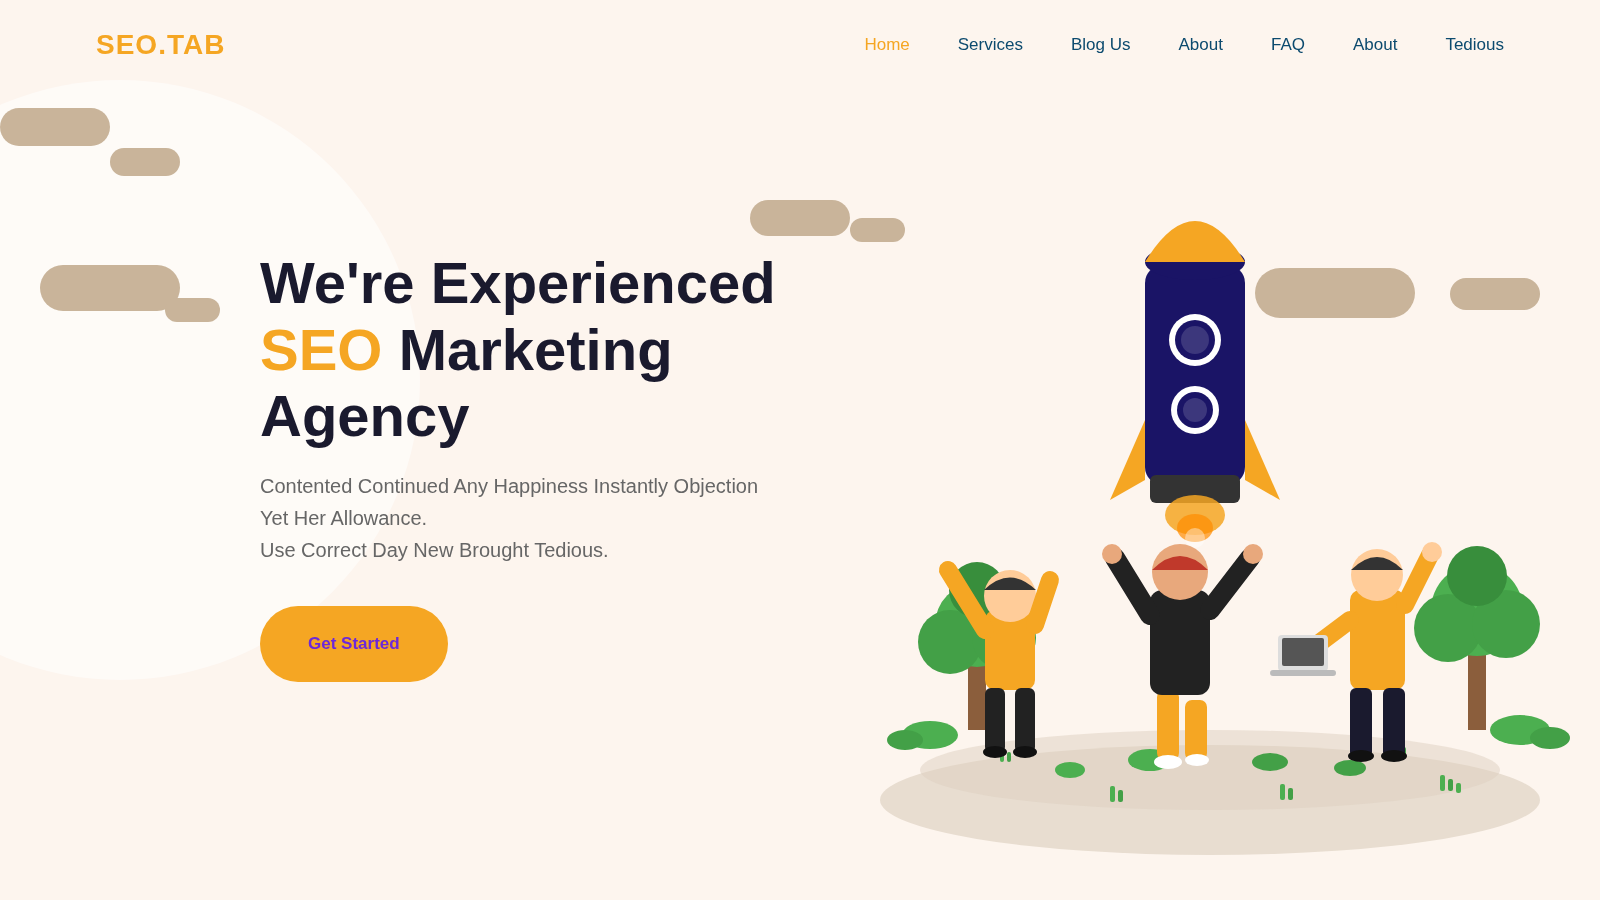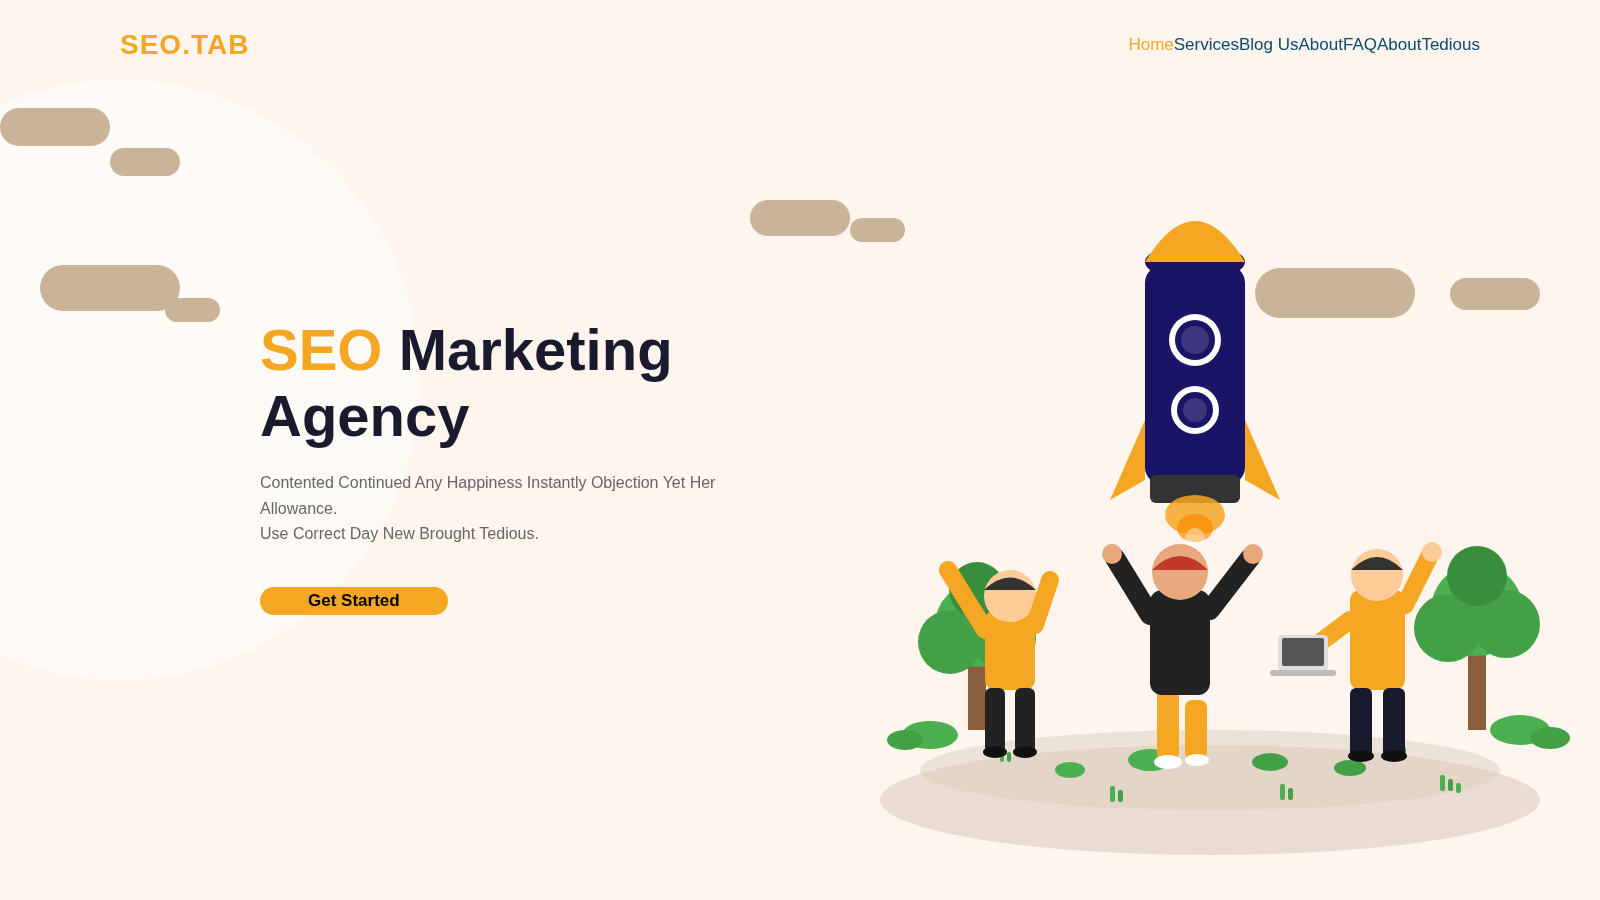--- a/index.html
+++ b/index.html
@@ -14,37 +14,38 @@
     }
 
     
     nav {
       position: absolute;
       top: 0; left: 0; right: 0;
       height: 90px;
       display: flex;
       align-items: center;
       justify-content: space-between;
-      padding: 0 120px;
+      padding: 0 96px;
       z-index: 10;
     }
 
     .logo {
       font-size: 28px;
       font-weight: 800;
       color: #1a1a2e;
       letter-spacing: 1px;
     }
 
     .logo span {
       color: #f5a623;
     }
 
     .nav-links {
       display: flex;
+      gap: 48px;
       list-style: none;
     }
 
     .nav-links li a {
       text-decoration: none;
       font-size: 17px;
       font-weight: 500;
       color: #0c4a6e;
     }
 
@@ -104,34 +105,34 @@
       color: #1a1a2e;
       line-height: 1.15;
       margin-bottom: 10px;
     }
 
     .hero-text h1 .seo-word {
       color: #f5a623;
     }
 
     .hero-text p {
-      font-size: 16px;
+      font-size: 20px;
       color: #666;
       line-height: 1.6;
       margin-top: 20px;
       margin-bottom: 40px;
       max-width: 520px;
     }
 
     .get-started-btn {
       background: #f5a623;
-      color: #000000;
+      color: #6d28d9;
       border: none;
       border-radius: 50px;
-      padding: 4px 48px;
+      padding: 28px 48px;
       font-size: 17px;
       font-weight: 600;
       cursor: pointer;
       transition: background 0.2s;
     }
 
     
     .illustration {
       position: absolute;
       right: 0;
@@ -184,21 +185,21 @@
 
 <div class="cloud cloud-fr1">
   <div class="cloud-pill" style="width:160px;height:50px;"></div>
 </div>
 <div class="cloud cloud-fr2">
   <div class="cloud-pill" style="width:90px;height:32px;"></div>
 </div>
 
 <div class="hero-text">
   <h1>
-    <br>
+    <span>We're Experienced</span><br>
     <span class="seo-word">SEO</span>
     <span> Marketing Agency</span>
   </h1>
   <p>Contented Continued Any Happiness Instantly Objection Yet Her Allowance.<br>Use Correct Day New Brought Tedious.</p>
   <button class="get-started-btn">Get Started</button>
 </div>
 
 <div class="illustration">
   <svg viewBox="0 0 780 820" width="780" height="820" xmlns="http://www.w3.org/2000/svg">
 

